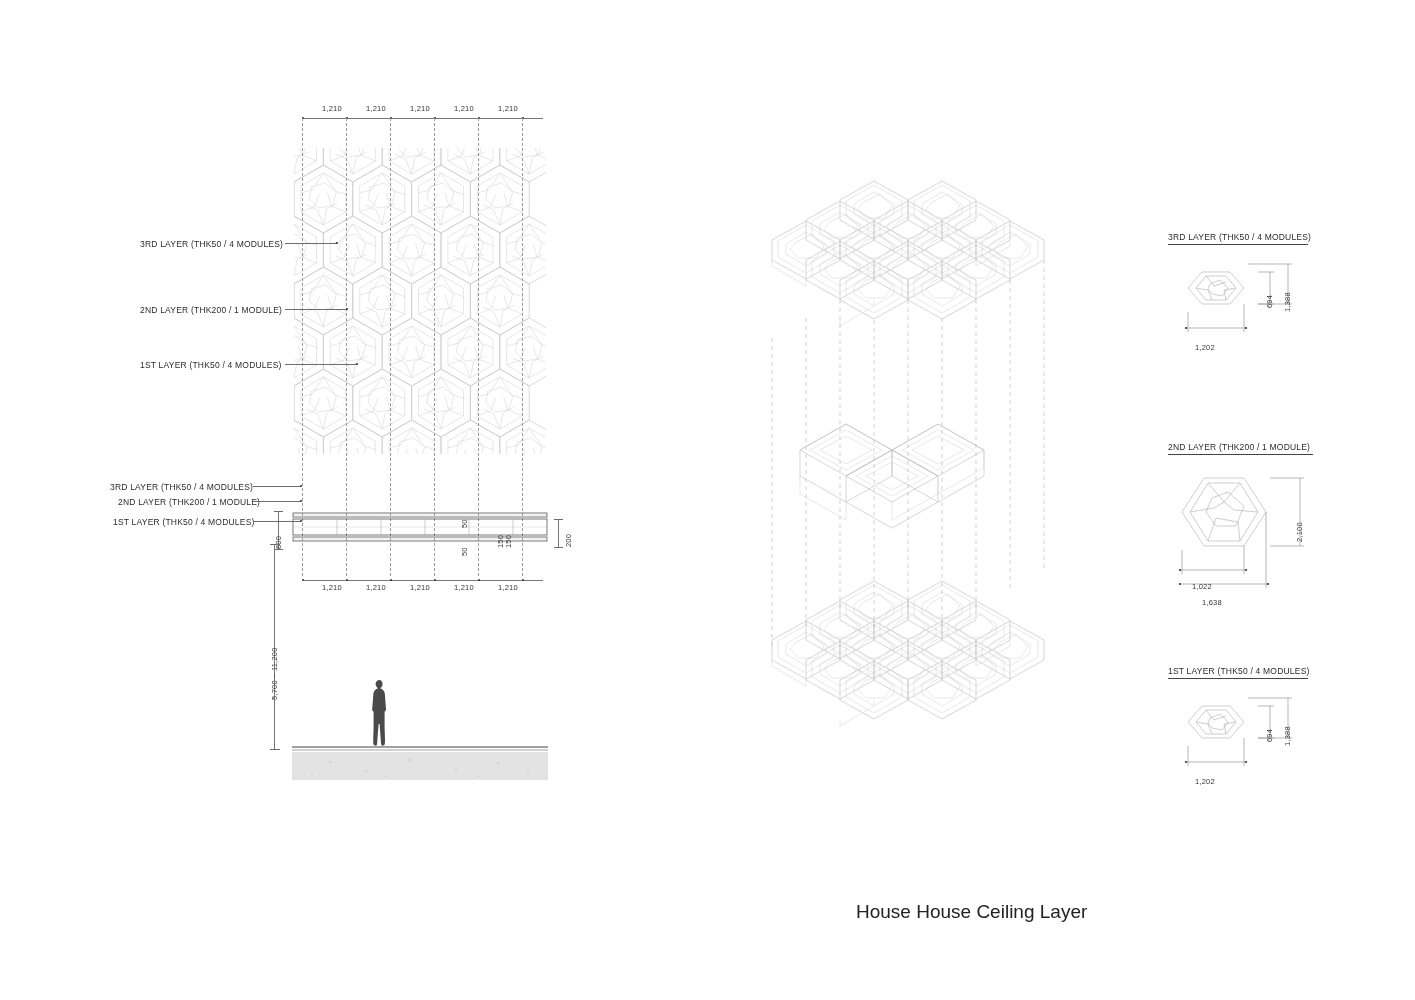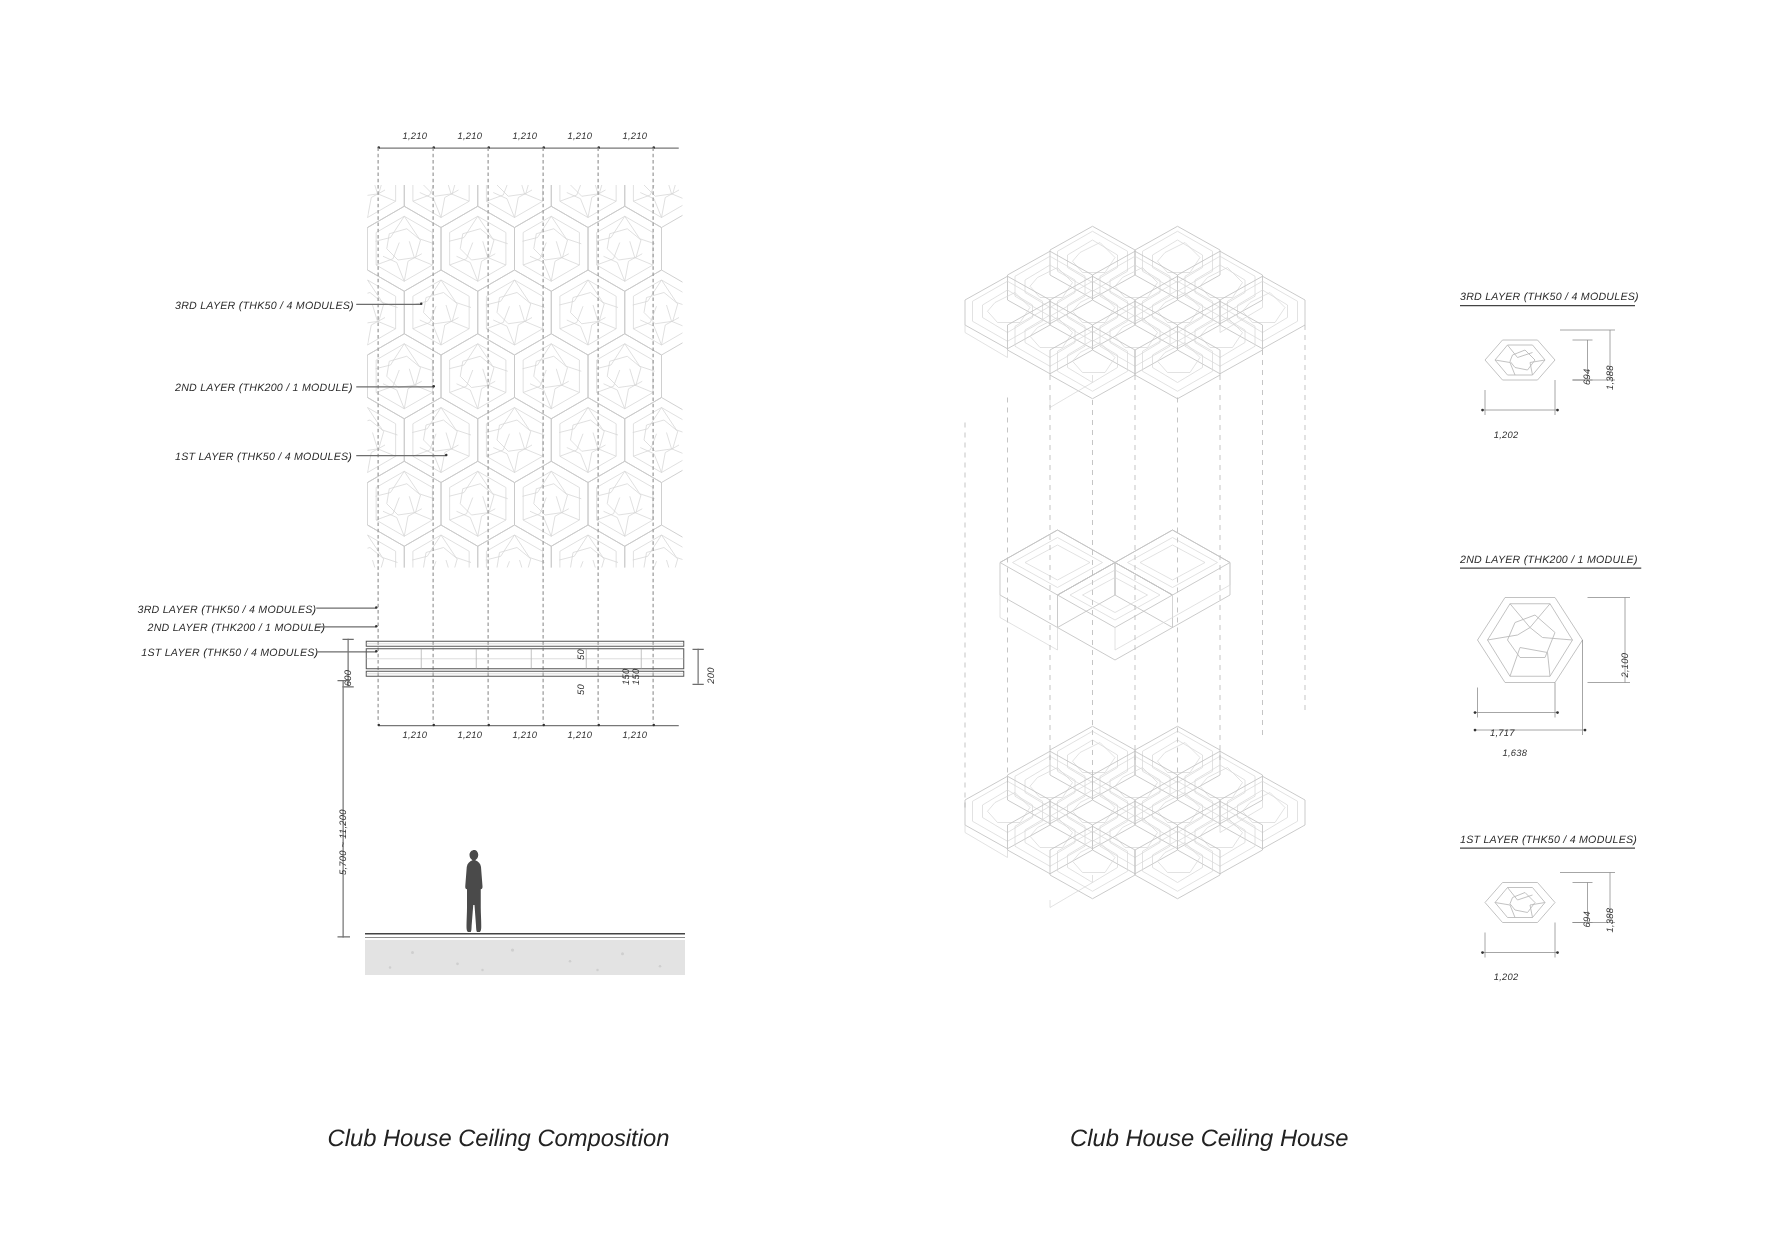--- a/index.html
+++ b/index.html
@@ -1,21 +1,21 @@
 <!DOCTYPE html>
 <html><head>
 <meta charset="utf-8">
 <style>
   html,body{margin:0;padding:0;}
   body{
     width:1415px;height:1000px;background:#ffffff;
     font-family:"Liberation Sans", sans-serif;
     color:#1a1a1a;position:relative;overflow:hidden;
   }
-  .stage{position:absolute;inset:0;font-style:italic;}
+  .stage{position:absolute;inset:0;}
   .abs{position:absolute;}
 
   
   .lbl{
     font-size:8.5px;letter-spacing:.2px;color:#2b2b2b;white-space:nowrap;
   }
   .lbl-u{
     font-size:8.5px;letter-spacing:.2px;color:#2b2b2b;white-space:nowrap;
     border-bottom:1px solid #444;padding-bottom:2px;
   }
@@ -248,21 +248,20 @@
       </g>
     </svg>
   </div>
 
   <div class="abs" style="left:368px;top:678px;width:24px;height:70px;">
     <svg width="24" height="70" viewBox="0 0 24 70">
       <path class="person" d="M11.6,2 C9.2,2 7.6,3.8 7.6,6 C7.6,8 8.8,9.4 10,10.2 C7.6,11 5.8,12.8 5.4,15.6 L4.2,31 C4.1,32.6 4.6,33.4 5.6,33.4 L5.6,48 C5.6,52 5.2,58 5.2,63 C5.2,65.2 5.4,67 6.4,67.6 L8.6,67.6 C9.2,66.8 9.2,64.6 9.3,62.4 L10.6,46 L11.6,46 L12.8,62.4 C12.9,64.6 13,66.8 13.6,67.6 L15.8,67.6 C16.8,67 17,65.2 17,63 C17,58 16.6,52 16.6,48 L16.6,33.4 C17.6,33.4 18.1,32.6 18,31 L16.8,15.6 C16.4,12.8 14.6,11 12.2,10.2 C13.4,9.4 14.6,8 14.6,6 C14.6,3.8 13.1,2 11.6,2 Z"></path>
     </svg>
   </div>
 
-  <div class="abs caption" style="left:262px;top:901px;">Club House Ceiling Composition</div>
 
   <div class="abs" style="left:700px;top:160px;width:400px;height:600px;">
     <svg width="400" height="600" viewBox="0 0 400 600">
       <defs>
 
         <g id="isohex">
           <polygon class="isostroke" points="0,0 34,-19 68,0 68,20 34,39 0,20"></polygon>
           <polygon class="isostroke-l" points="6,1 34,-15 62,1 62,17 34,33 6,17"></polygon>
           <path class="isostroke-l" d="M14,4 L34,-8 L54,4 L54,14 L34,26 L14,14 Z"></path>
           <path class="isostroke-l" d="M24,2 L40,-6 L52,6 L44,18 L26,18 L18,9 Z"></path>
@@ -339,21 +338,21 @@
         <line x1="208" y1="140" x2="208" y2="452"></line>
         <line x1="242" y1="158" x2="242" y2="470"></line>
         <line x1="276" y1="140" x2="276" y2="452"></line>
         <line x1="310" y1="120" x2="310" y2="432"></line>
         <line x1="344" y1="100" x2="344" y2="412"></line>
         <line x1="72" y1="178" x2="72" y2="490"></line>
       </g>
     </svg>
   </div>
 
-  <div class="abs caption" style="left:856px;top:901px;">Club House Ceiling House</div>
+  <div class="abs caption" style="left:856px;top:901px;">House House Ceiling Layer</div>
 
   <div class="abs" style="left:1168px;top:232px;width:140px;height:14px;">
     <div class="abs lbl-u" style="left:0;top:0;width:140px;">3RD LAYER (THK50 / 4 MODULES)</div>
   </div>
 
   <div class="abs" style="left:1170px;top:260px;width:150px;height:100px;">
     <svg width="150" height="100" viewBox="0 0 150 100">
 
       <g transform="translate(18,12)">
         <polygon class="detstroke" points="14,0 42,0 56,16 42,32 14,32 0,16"></polygon>
@@ -407,21 +406,21 @@
         <line x1="100" y1="76" x2="134" y2="76"></line>
         <line x1="130" y1="8" x2="130" y2="76"></line>
       </g>
       <g fill="#333">
         <circle cx="10" cy="100" r="1.1"></circle>
           <circle cx="76" cy="100" r="1.1"></circle>
         <circle cx="10" cy="114" r="1.1"></circle>
           <circle cx="98" cy="114" r="1.1"></circle>
       </g>
     </svg>
-    <div class="abs dim" style="left:22px;top:112px;">1,717</div>
+    <div class="abs dim" style="left:22px;top:112px;">1,022</div>
     <div class="abs dim" style="left:32px;top:128px;">1,638</div>
     <div class="abs dim vert" style="left:125px;top:72px;">2,100</div>
   </div>
 
   <div class="abs" style="left:1168px;top:666px;width:140px;height:14px;">
     <div class="abs lbl-u" style="left:0;top:0;width:140px;">1ST LAYER (THK50 / 4 MODULES)</div>
   </div>
 
   <div class="abs" style="left:1170px;top:694px;width:150px;height:100px;">
     <svg width="150" height="100" viewBox="0 0 150 100">

